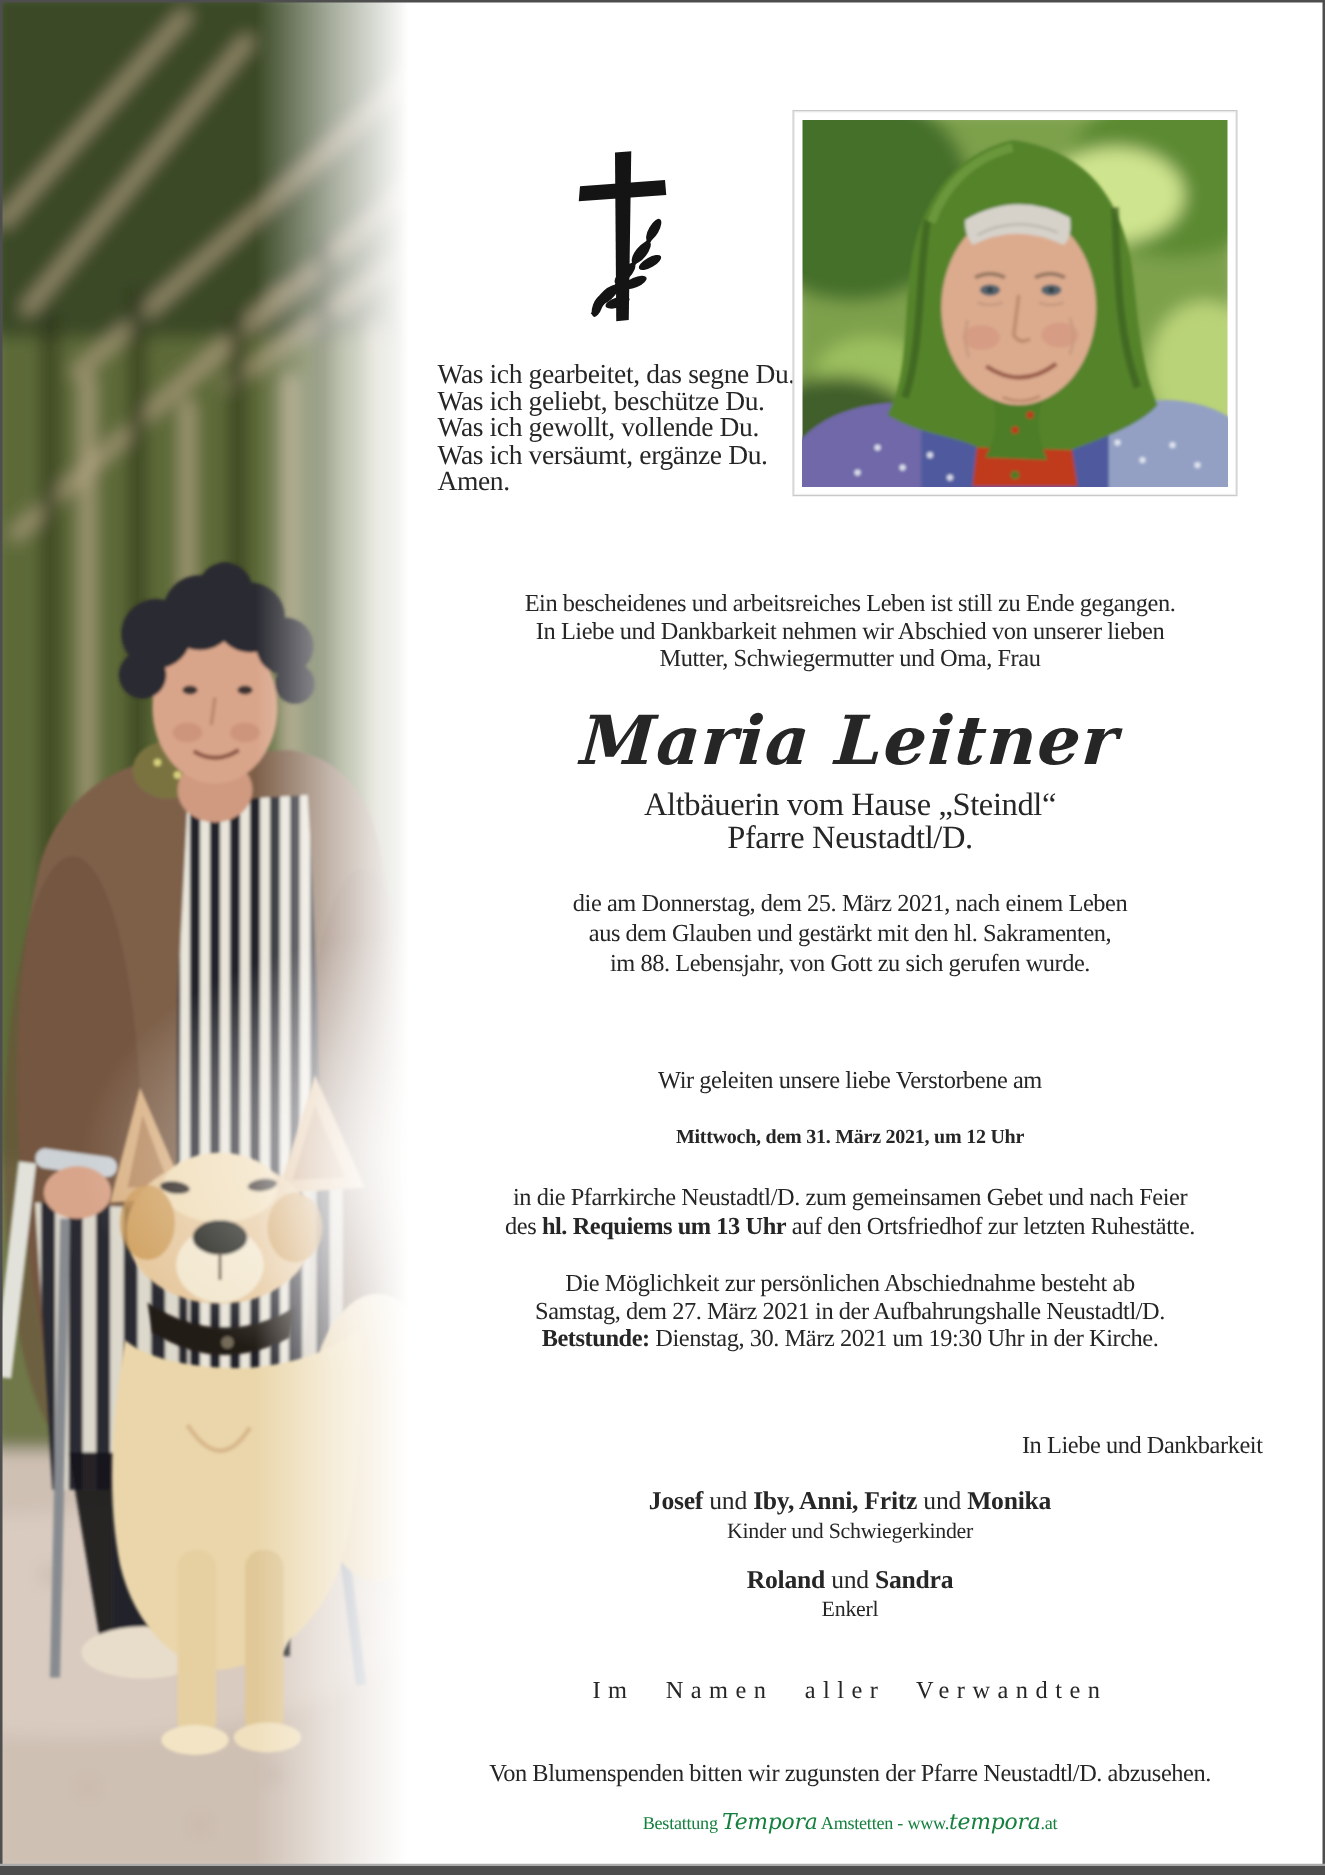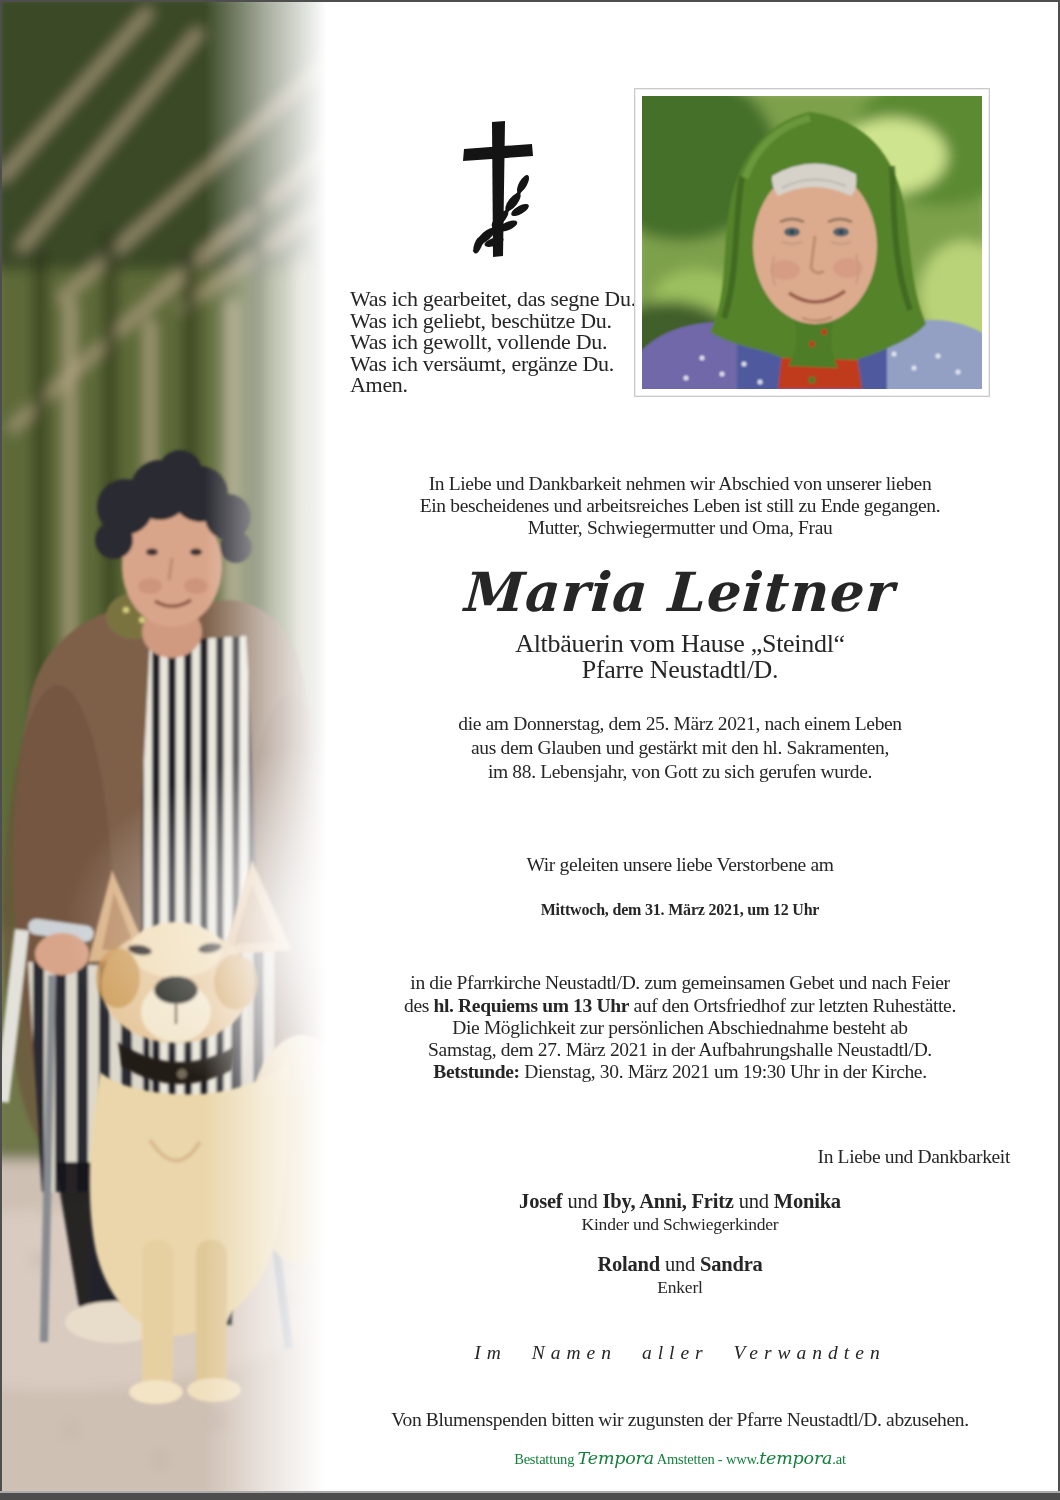--- a/index.html
+++ b/index.html
@@ -30,21 +30,21 @@
   .prayer{position:absolute;left:350px;top:288px;width:262px;text-align:left;
     font-size:22px;letter-spacing:-0.3px;line-height:21.5px;}
   .cross-wrap{position:absolute;left:458px;top:118px;width:80px;height:140px;}
   .name{font-family:"DejaVu Serif","Liberation Serif",serif;font-style:italic;font-weight:bold;
     font-size:54px;letter-spacing:1px;transform:skewX(-4deg);}
   .subtitle{font-size:26px;letter-spacing:-0.3px;line-height:26px;}
   .bold{font-weight:bold;font-family:Liberation Serif, serif;}
   .date-line{font-size:16px;font-weight:bold;letter-spacing:-0.2px;}
   .small-caption{font-size:17.5px;letter-spacing:-0.2px;}
   .names-line{font-size:20.5px;letter-spacing:-0.2px;}
-  .spaced{font-size:19.5px;letter-spacing:6px;word-spacing:14px;font-style:italic;}
+  .spaced{font-size:19.5px;letter-spacing:6px;word-spacing:14px;}
   .footer{font-size:14.5px;letter-spacing:-0.2px;color:#15803d;}
   .script{font-family:"DejaVu Serif",serif;font-style:italic;font-size:17.5px;}
 </style>
 </head>
 <body>
 
 <div class="photo-strip">
   <svg width="340" height="1492" viewBox="0 0 340 1492">
     <defs>
       <filter id="bblur" x="-20%" y="-20%" width="140%" height="140%">
@@ -288,22 +288,22 @@
       <path d="M173,140 L169,172 Q174,180 182,175" stroke="#c08c6f" stroke-width="3" fill="none"></path>
       <path d="M147,197 Q175,216 203,195" stroke="#9a5f4c" stroke-width="3.5" fill="none"></path>
       <path d="M160,222 Q175,228 190,221" stroke="#c08c6f" stroke-width="2.5" fill="none"></path>
       <path d="M132,160 Q128,176 133,190" stroke="#c79a80" stroke-width="2" fill="none"></path>
       <path d="M214,158 Q219,174 214,188" stroke="#c79a80" stroke-width="2" fill="none"></path>
     </g>
   </svg>
 </div>
 
 <div class="center-col body-text" style="top:473px;">
+  <div class="line">Ein bescheidenes und arbeitsreiches Leben ist still zu Ende gegangen.</div>
   <div class="line">In Liebe und Dankbarkeit nehmen wir Abschied von unserer lieben</div>
-  <div class="line">Ein bescheidenes und arbeitsreiches Leben ist still zu Ende gegangen.</div>
   <div class="line">Mutter, Schwiegermutter und Oma, Frau</div>
 </div>
 
 <div class="center-col" style="top:560px;">
   <div class="name">Maria Leitner</div>
 </div>
 
 <div class="center-col subtitle" style="top:631px;">
   <div class="line">Altbäuerin vom Hause „Steindl“</div>
   <div class="line">Pfarre Neustadtl/D.</div>
@@ -316,21 +316,21 @@
 </div>
 
 <div class="center-col body-text" style="top:854px;">
   <div class="line">Wir geleiten unsere liebe Verstorbene am</div>
 </div>
 
 <div class="center-col date-line" style="top:901px;">
   <div class="line">Mittwoch, dem 31. März 2021, um 12 Uhr</div>
 </div>
 
-<div class="center-col body-text" style="top:947px;line-height:23px;margin-top:24px;">
+<div class="center-col body-text" style="top:947px;line-height:23px;">
   <div class="line">in die Pfarrkirche Neustadtl/D. zum gemeinsamen Gebet und nach Feier</div>
   <div class="line"><span>des </span><span class="bold">hl. Requiems um 13 Uhr</span><span> auf den Ortsfriedhof zur letzten Ruhestätte.</span></div>
 </div>
 
 <div class="center-col body-text" style="top:1017px;">
   <div class="line">Die Möglichkeit zur persönlichen Abschiednahme besteht ab</div>
   <div class="line">Samstag, dem 27. März 2021 in der Aufbahrungshalle Neustadtl/D.</div>
   <div class="line"><span class="bold">Betstunde:</span><span> Dienstag, 30. März 2021 um 19:30 Uhr in der Kirche.</span></div>
 </div>
 

